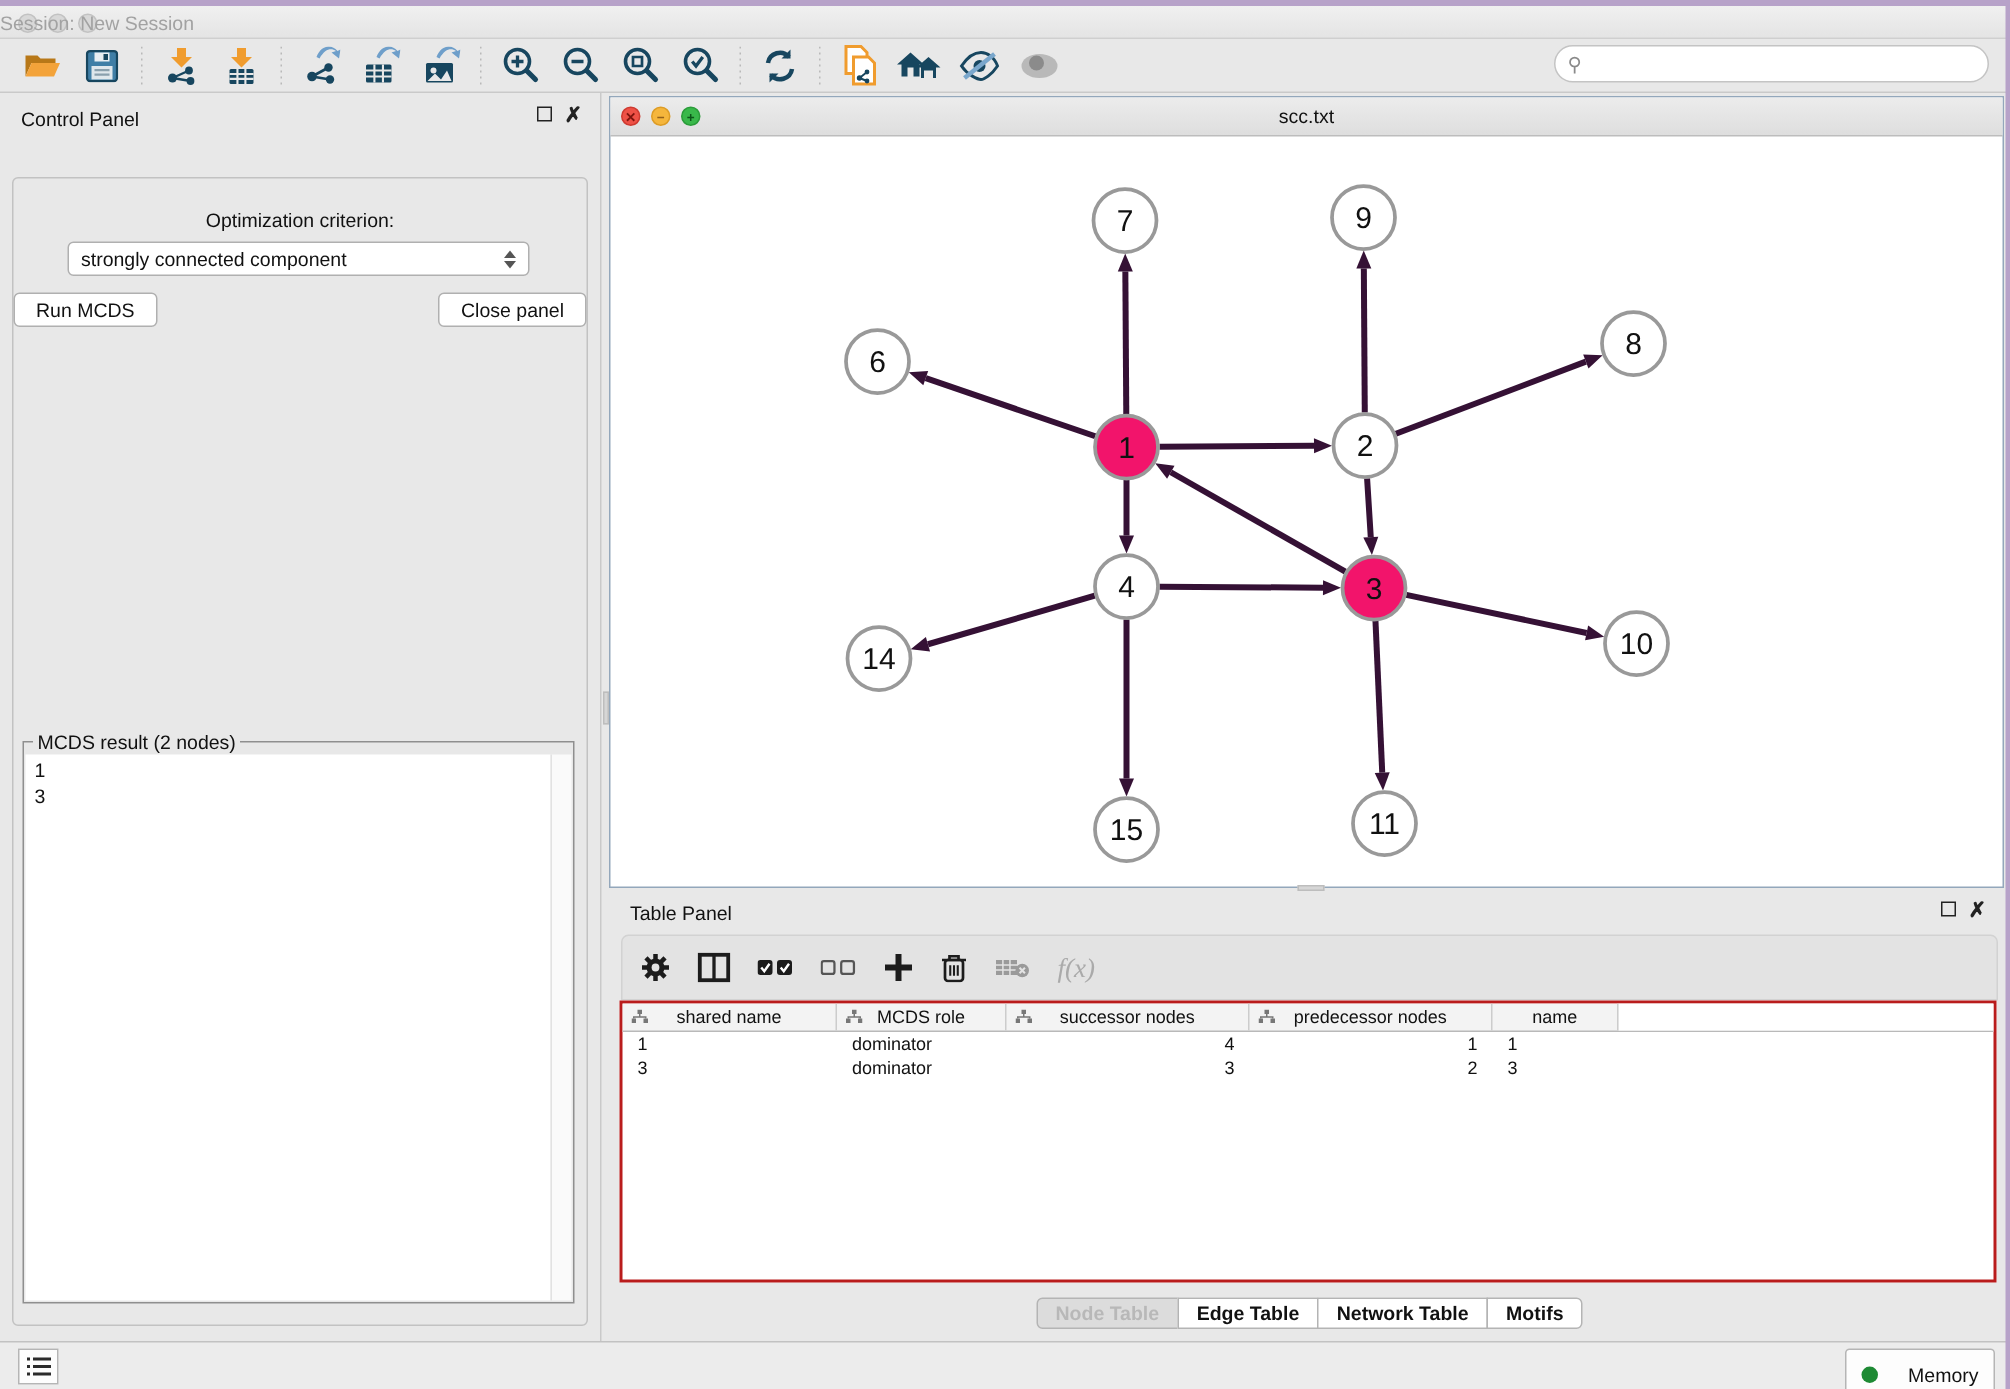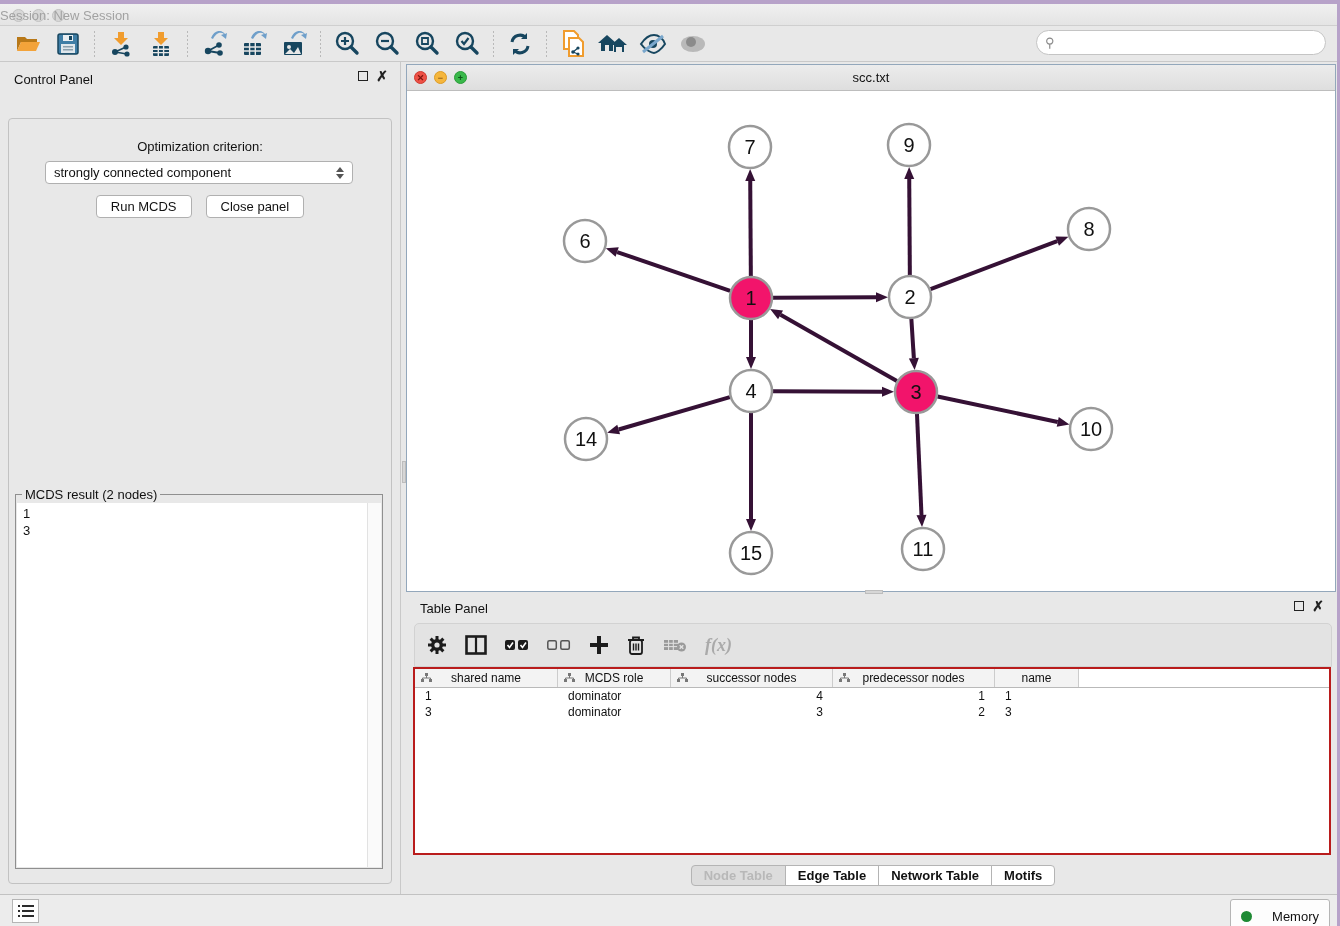--- a/index.html
+++ b/index.html
@@ -33,21 +33,21 @@
   .tab:first-child { border-top-left-radius:4px; border-bottom-left-radius:4px; margin-left:0; }
   .tab:last-child { border-top-right-radius:4px; border-bottom-right-radius:4px; }
   .ctl-tabs .tab.active { background:#e8e8e8; color:#bdbdbd; border-bottom-color:#e8e8e8; border-top-left-radius:4px; border-top-right-radius:4px; z-index:2; }
   .mcds-box { position:absolute; left:8px; right:8px; top:56px; bottom:10px; border:1px solid #c2c2c2; border-radius:4px; background:#e8e8e8; }
   .opt-label { position:absolute; left:0; right:0; top:20px; text-align:center; font-size:13px; color:#111; }
   .dropdown { position:absolute; left:36px; right:38px; top:42px; height:23px; background:#fff; border:1px solid #b0b0b0; border-radius:4px; display:flex; align-items:center; padding:0 8px; font-size:13px; color:#111; }
   .dd-arrows { margin-left:auto; display:flex; flex-direction:column; gap:2px; align-items:center; }
   .dd-arrows i { width:0; height:0; border-left:4px solid transparent; border-right:4px solid transparent; display:block; }
   .dd-up { border-bottom:5px solid #555; }
   .dd-down { border-top:5px solid #555; }
-  .btn-row { position:absolute; left:0; right:0; top:76px; display:flex; justify-content:center; gap:14px; }
+  .btn-row { position:absolute; left:0; right:0; top:76px; display:flex; justify-content:space-between; gap:14px; }
   .pbtn { background:#fff; border:1px solid #b0b0b0; border-radius:4px; font-size:13px; color:#111; padding:3px 14px; }
   .result-box { position:absolute; left:6px; right:8px; top:375px; bottom:14px; border:1px solid #8f8f8f; background:#e8e8e8; }
   .result-legend { position:absolute; left:6px; top:-8px; background:#e8e8e8; font-size:13px; color:#111; padding:0 3px; }
   .result-inner { position:absolute; left:1px; right:15px; top:8px; bottom:1px; background:#fff; font-size:13px; color:#111; padding:2px 6px; white-space:pre; line-height:17px; }
   .result-scroll { position:absolute; right:1px; top:8px; bottom:1px; width:14px; background:#fafafa; border-left:1px solid #e2e2e2; }
 
   
   .net-window { position:absolute; left:406px; top:64px; width:930px; height:528px; background:#fff; border:1px solid #93a7bb; }
   .net-titlebar { position:absolute; left:0; top:0; right:0; height:26px; background:linear-gradient(#ececec,#dedede); border-bottom:1px solid #bdbdbd; }
   .nt-lights { position:absolute; left:7px; top:6px; display:flex; gap:7px; }
@@ -58,21 +58,21 @@
   .net-title { position:absolute; left:0; right:0; top:5px; text-align:center; font-size:13px; color:#111; }
   .net-canvas { position:absolute; left:0; top:26px; }
   .grip-v { position:absolute; left:-5px; top:396px; width:4px; height:22px; background:#d6d6d6; border:1px solid #bdbdbd; }
   .grip-h { position:absolute; left:458px; bottom:-3px; width:18px; height:4px; background:#d6d6d6; border:1px solid #bdbdbd; }
 
   
   .table-panel { position:absolute; left:406px; top:596px; width:934px; height:296px; background:#e8e8e8; }
   .tp-head { position:absolute; left:14px; top:5px; font-size:13px; color:#111; }
   .tp-icons { position:absolute; right:16px; top:5px; display:flex; gap:8px; align-items:center; }
   .tp-toolbar { position:absolute; left:8px; right:8px; top:27px; height:44px; background:#e3e3e3; border:1px solid #d2d2d2; border-radius:5px 5px 0 0; display:flex; align-items:center; padding-left:12px; gap:18px; }
-  .fx { font-family:"Liberation Serif", serif; font-style:italic; font-size:18px; color:#aaa;font-weight:bold; }
+  .fx { font-family:"Liberation Serif", serif; font-style:italic; font-size:18px; color:#aaa; }
   .tp-table { position:absolute; left:7px; right:9px; top:71px; bottom:37px; background:#fff; border:2px solid #b91c1c; overflow:hidden; }
   .thead { display:flex; height:19px; background:#f3f3f3; border-bottom:1px solid #b9b9b9; }
   .th { display:flex; align-items:center; justify-content:center; gap:5px; font-size:12px; color:#111; border-right:1px solid #ccc; position:relative; }
   .th .sitemap { position:absolute; left:6px; top:4px; }
   .trow { display:flex; height:16px; font-size:12px; color:#111; }
   .td { padding:0 10px; line-height:16px; overflow:hidden; white-space:nowrap; }
   .tp-tabs { position:absolute; left:0; right:0; bottom:6px; display:flex; justify-content:center; }
   .tp-tabs .tab { padding:2px 12px; font-weight:bold; }
   .tp-tabs .tab.active { background:#dcdcdc; color:#b8b8b8; }
 

